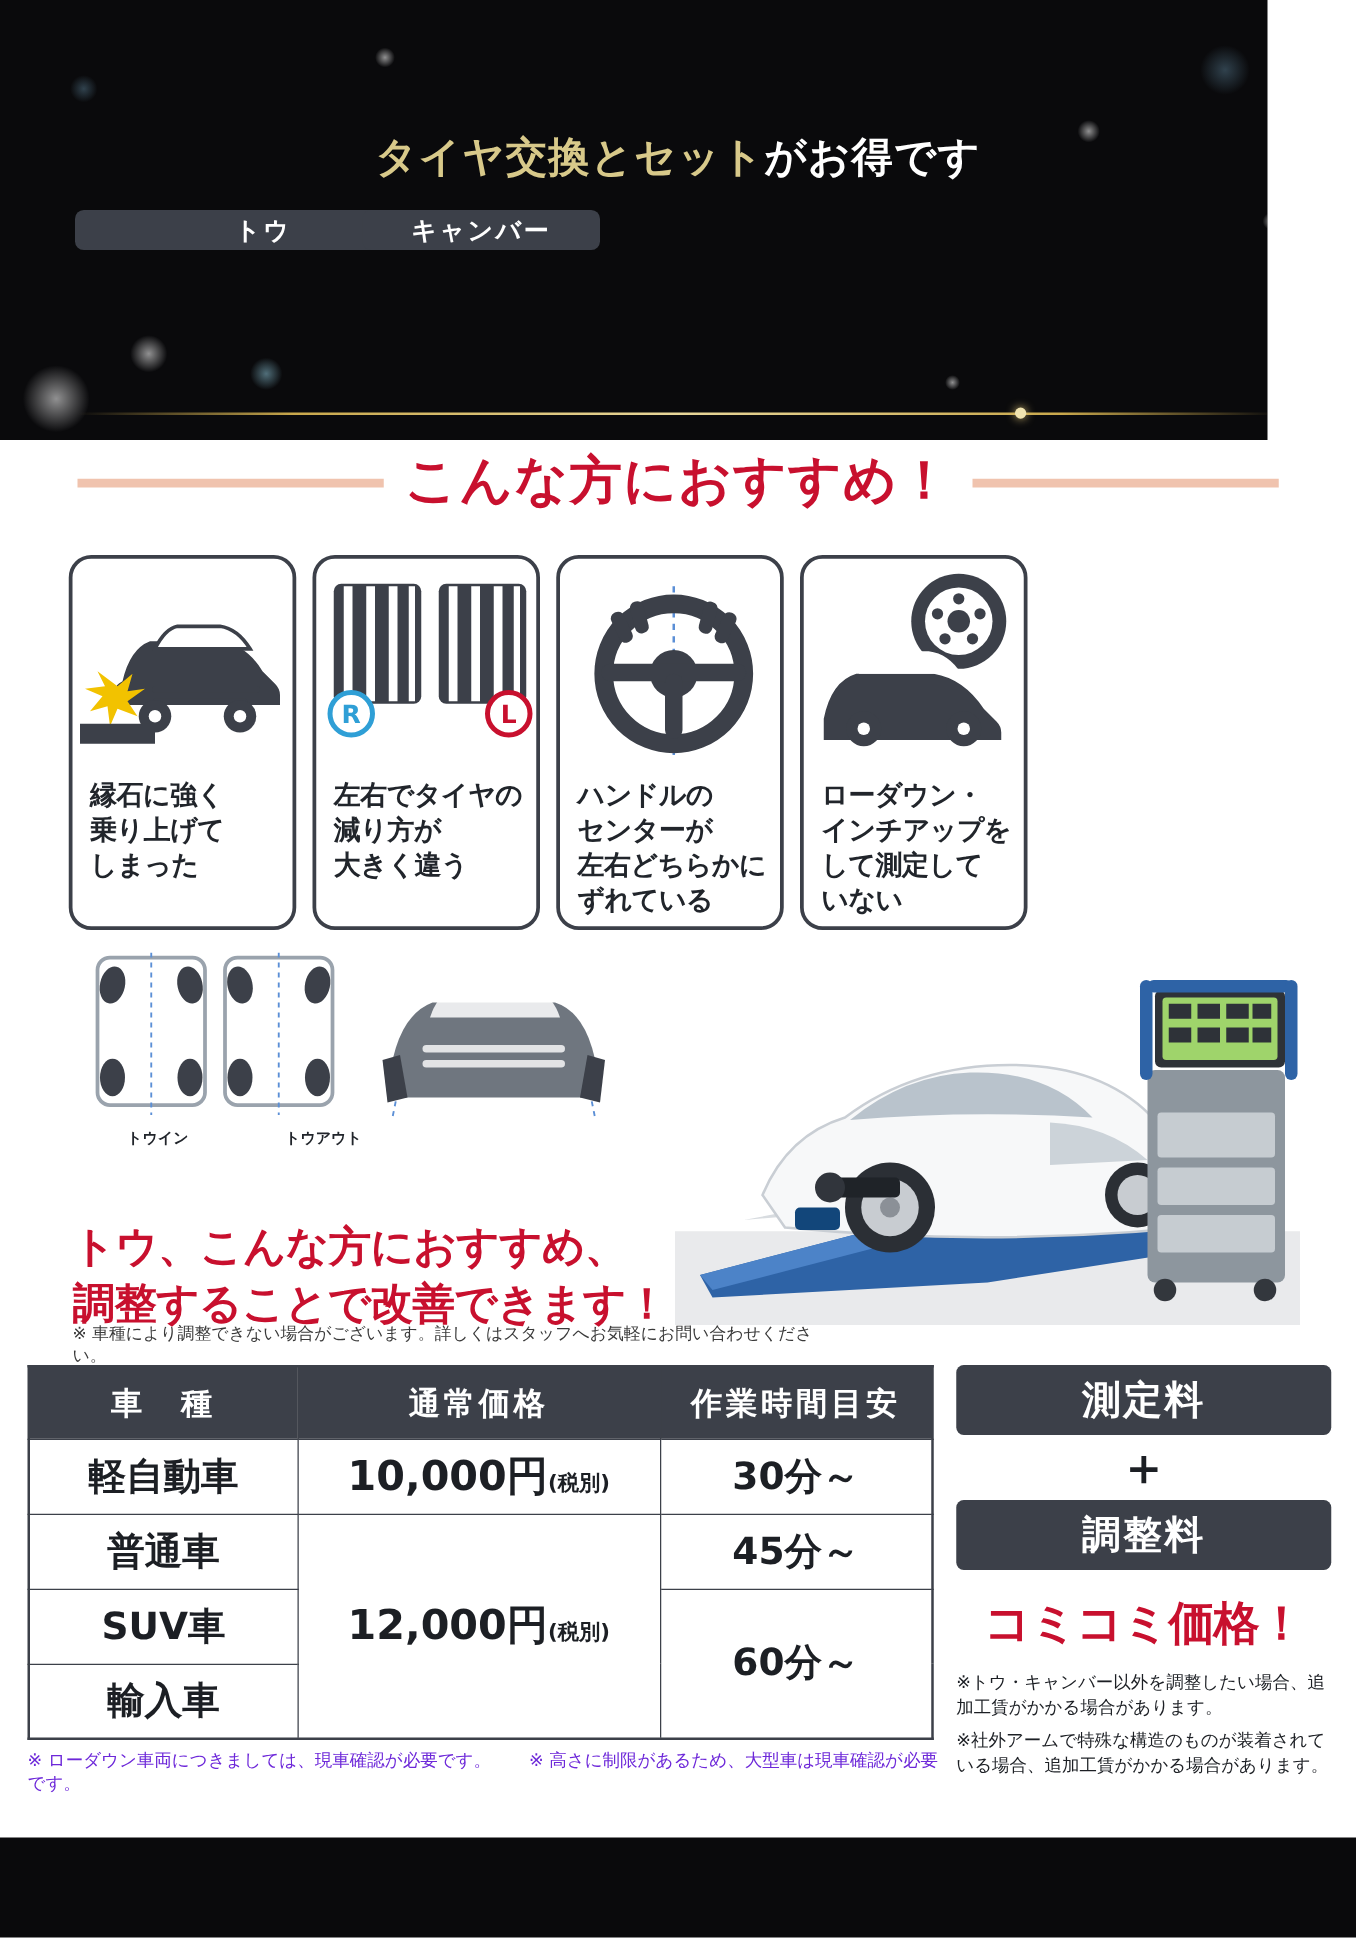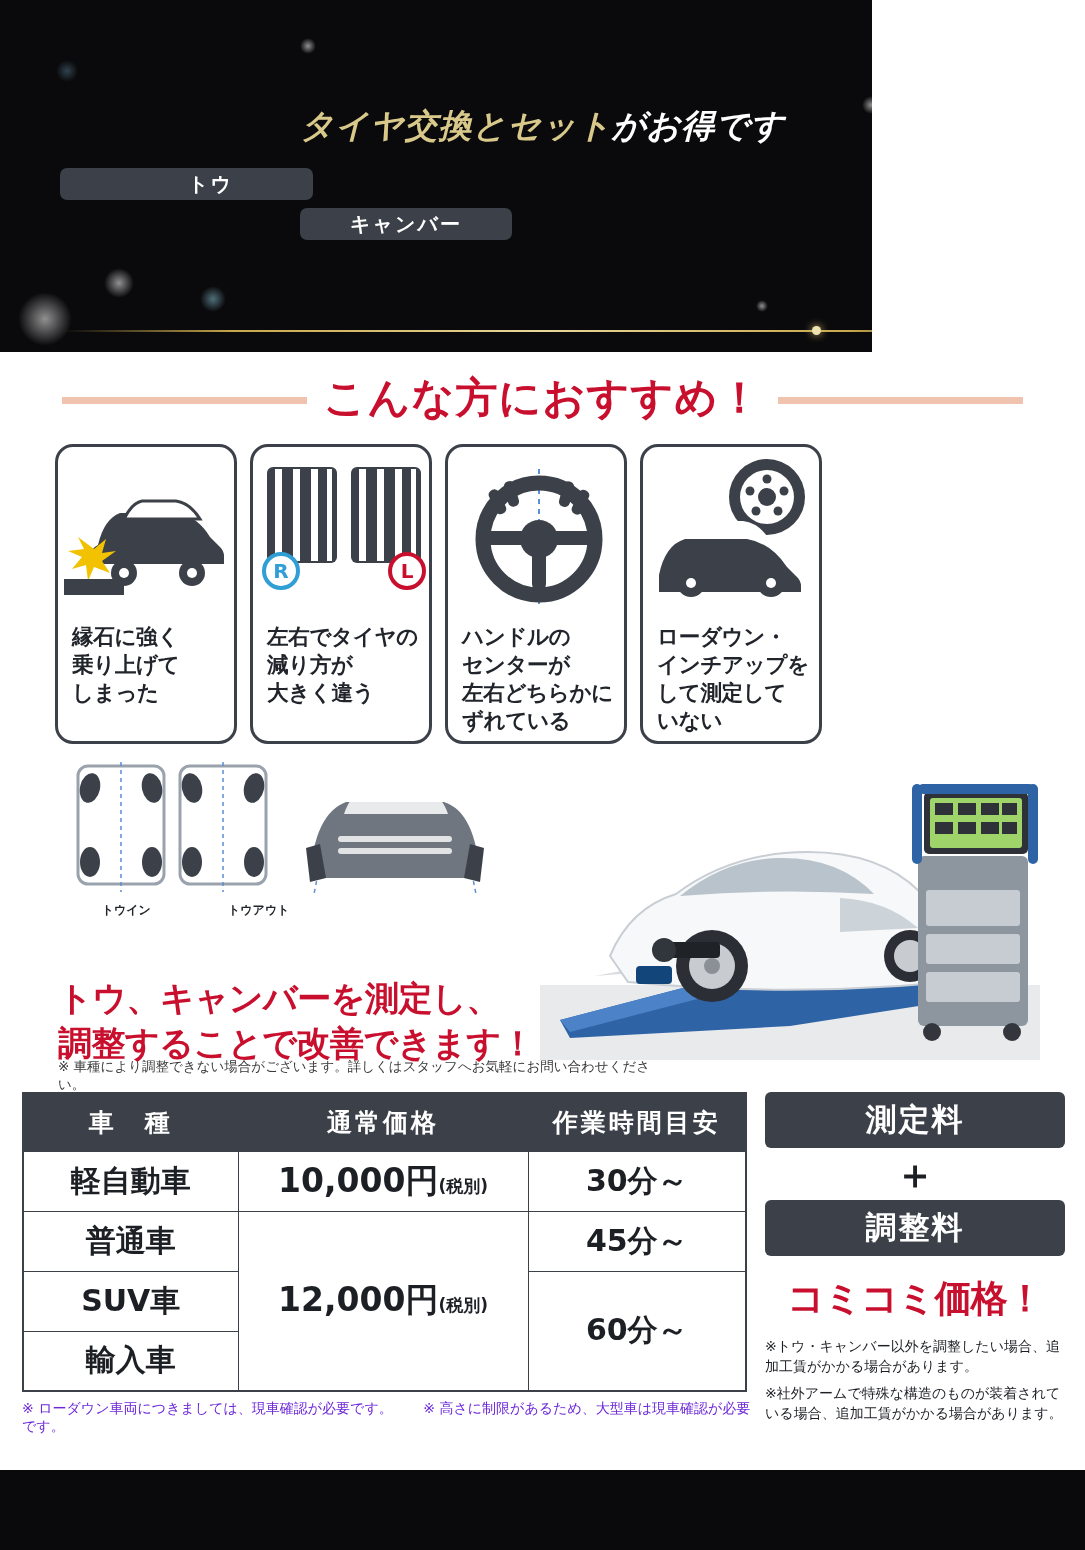--- a/index.html
+++ b/index.html
@@ -1,20 +1,20 @@
 <!DOCTYPE html>
 <html lang="ja"><head>
 <meta charset="utf-8">
 <style>
   html,body{margin:0;padding:0;background:#fff;}
   body{width:1085px;height:1550px;position:relative;font-family:"DejaVu Sans","Liberation Sans",sans-serif;overflow:hidden;}
 
   
-  .hero{position:absolute;left:0;top:0;width:872px;height:352px;
-        background:#0a0a0c;overflow:hidden;font-style:italic;}
+  .hero{position:absolute;left:0;top:0;width:1014px;height:352px;
+        background:#0a0a0c;overflow:hidden;}
   .hero .glow{position:absolute;border-radius:50%;background:radial-gradient(circle,rgba(255,255,255,.55) 0%,rgba(255,255,255,0) 70%);}
   .hero .g1{width:54px;height:54px;left:18px;top:292px;}
   .hero .g2{width:30px;height:30px;left:104px;top:268px;}
   .hero .g3{width:26px;height:26px;left:200px;top:286px;background:radial-gradient(circle,rgba(150,210,230,.5) 0%,rgba(0,0,0,0) 70%);}
   .hero .g4{width:18px;height:18px;left:862px;top:96px;}
   .hero .g5{width:14px;height:14px;left:1010px;top:170px;}
   .hero .g6{width:40px;height:40px;left:960px;top:36px;background:radial-gradient(circle,rgba(120,170,200,.35) 0%,rgba(0,0,0,0) 70%);}
   .hero .g7{width:22px;height:22px;left:56px;top:60px;background:radial-gradient(circle,rgba(120,170,200,.35) 0%,rgba(0,0,0,0) 70%);}
   .hero .g8{width:16px;height:16px;left:300px;top:38px;}
   .hero .g9{width:12px;height:12px;left:756px;top:300px;}
@@ -24,21 +24,21 @@
   .hero-sub .w{color:#ffffff;}
   .hero-title{position:absolute;top:175px;left:0;width:1085px;text-align:center;
               color:#ffffff;font-size:73px;font-weight:bold;letter-spacing:1px;
               text-shadow:0 0 14px rgba(255,255,255,.25);}
   .hero-rule{position:absolute;left:62px;top:330px;width:960px;height:2px;
              background:linear-gradient(to right,rgba(200,170,90,0) 0%,#c9a84c 18%,#e8d79a 50%,#c9a84c 82%,rgba(200,170,90,0) 100%);}
   .hero-rule-dot{position:absolute;left:812px;top:326px;width:9px;height:9px;border-radius:50%;
                  background:#f0e3b0;box-shadow:0 0 8px #d9c176;}
 
   
-  .rec-wrap{position:absolute;left:0;top:370px;width:1085px;height:60px;}
+  .rec-wrap{position:absolute;left:0;top:356px;width:1085px;height:60px;}
   .rec-line{position:absolute;top:27px;height:7px;background:#f0c3ae;}
   .rec-line.l{left:62px;width:245px;}
   .rec-line.r{right:62px;width:245px;}
   .rec-text{position:absolute;left:0;width:1085px;text-align:center;top:0;
             color:#c8102e;font-size:42px;font-weight:bold;letter-spacing:1px;}
 
   
   .cards{position:absolute;left:55px;top:444px;width:980px;height:300px;display:flex;gap:13px;}
   .card{width:182px;height:300px;border:3px solid #3c4049;border-radius:18px;background:#fff;
         position:relative;box-sizing:border-box;}
@@ -46,21 +46,21 @@
   .card .cap{position:absolute;left:14px;top:176px;width:158px;
              font-size:21.5px;line-height:1.3;font-weight:bold;color:#21252b;letter-spacing:-0.3px;}
 
   
   .diag{position:absolute;left:60px;top:762px;width:470px;height:205px;}
   .toe-labels{position:absolute;top:140px;left:0;width:265px;display:flex;}
   .toe-labels span{flex:1;text-align:center;font-size:12px;font-weight:bold;color:#21252b;}
   .pill{position:absolute;top:168px;height:32px;border-radius:7px;background:#3c4049;color:#fff;
         font-size:20px;font-weight:bold;display:flex;align-items:center;justify-content:center;letter-spacing:2px;}
   .pill.toe{left:60px;width:205px;padding-left:48px;}
-  .pill.cam{left:300px;width:212px;margin-top:40px;}
+  .pill.cam{left:290px;width:190px;}
 
   .red-msg{position:absolute;left:58px;top:976px;width:540px;color:#c8102e;
            font-size:34px;font-weight:bold;line-height:1.32;letter-spacing:-0.5px;}
   .note-small{position:absolute;left:58px;top:1058px;width:600px;color:#3a3a3a;font-size:13.5px;}
 
   
   .photo{position:absolute;left:540px;top:770px;width:500px;height:290px;overflow:hidden;}
 
   
   .tbl{position:absolute;left:22px;top:1092px;width:725px;border:2px solid #3c4049;box-sizing:border-box;
@@ -260,21 +260,21 @@
   </svg>
   <div class="toe-labels">
     <span>トウイン</span>
     <span>トウアウト</span>
   </div>
 </div>
 <div class="pill toe">トウ</div>
 <div class="pill cam">キャンバー</div>
 
 <div class="red-msg">
-  <div>トウ、キャンバーを測定し、</div>
+  <div>トウ、こんな方におすすめ、</div>
   <div>調整することで改善できます！</div>
 </div>
 <div class="note-small">※ 車種により調整できない場合がございます。詳しくはスタッフへお気軽にお問い合わせください。</div>
 
 <div class="photo">
   <svg viewBox="0 0 500 290" width="500" height="290">
     <rect x="0" y="0" width="500" height="290" fill="#ffffff"></rect>
 
     <rect x="0" y="215" width="500" height="75" fill="#e9eaec"></rect>
 

